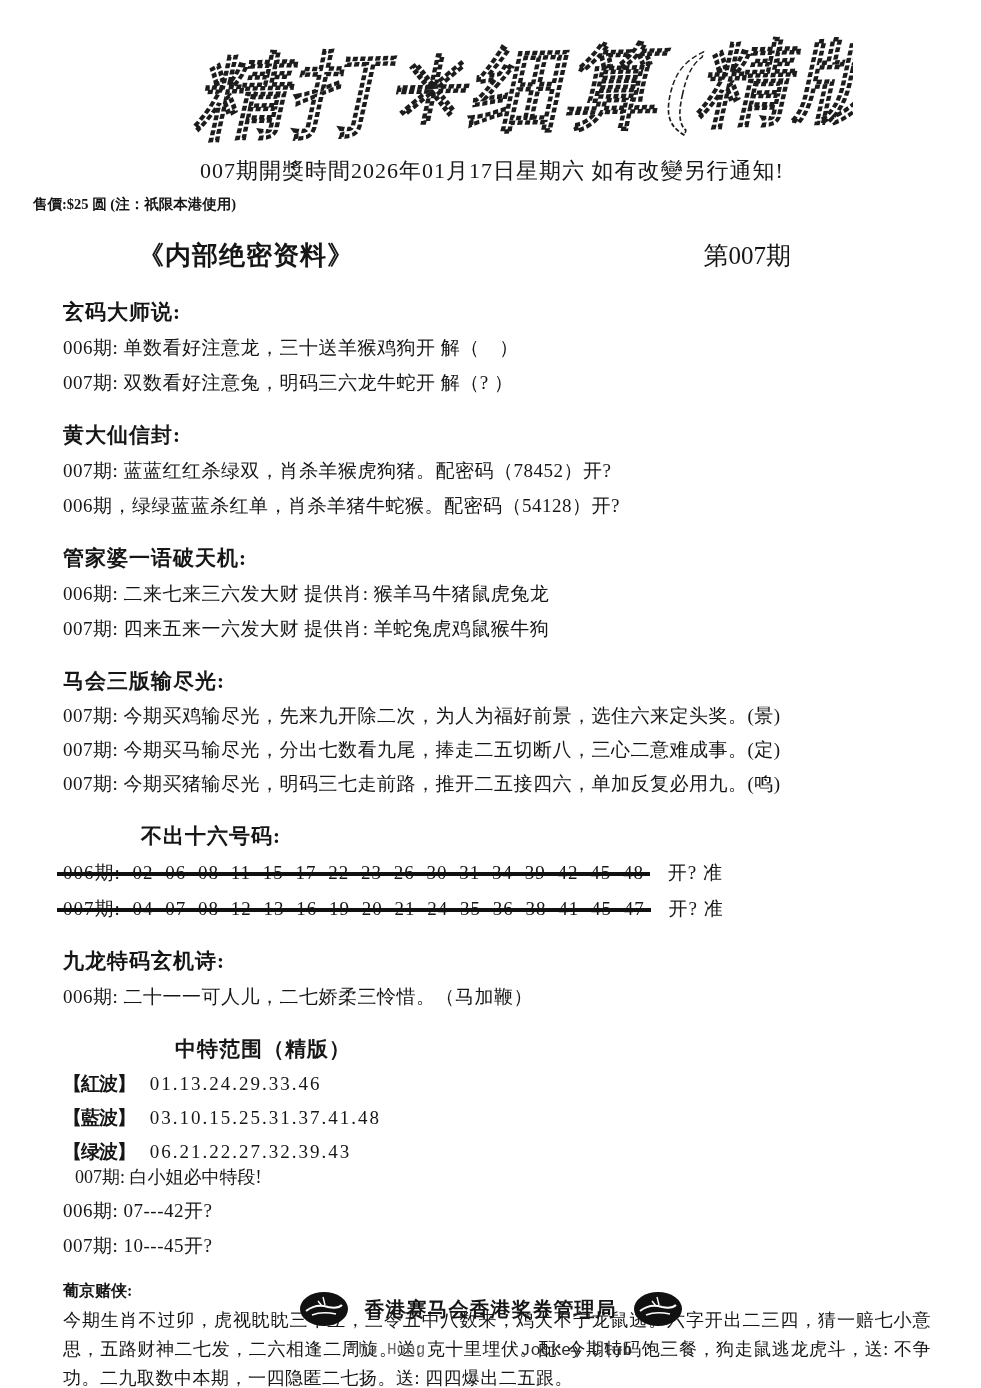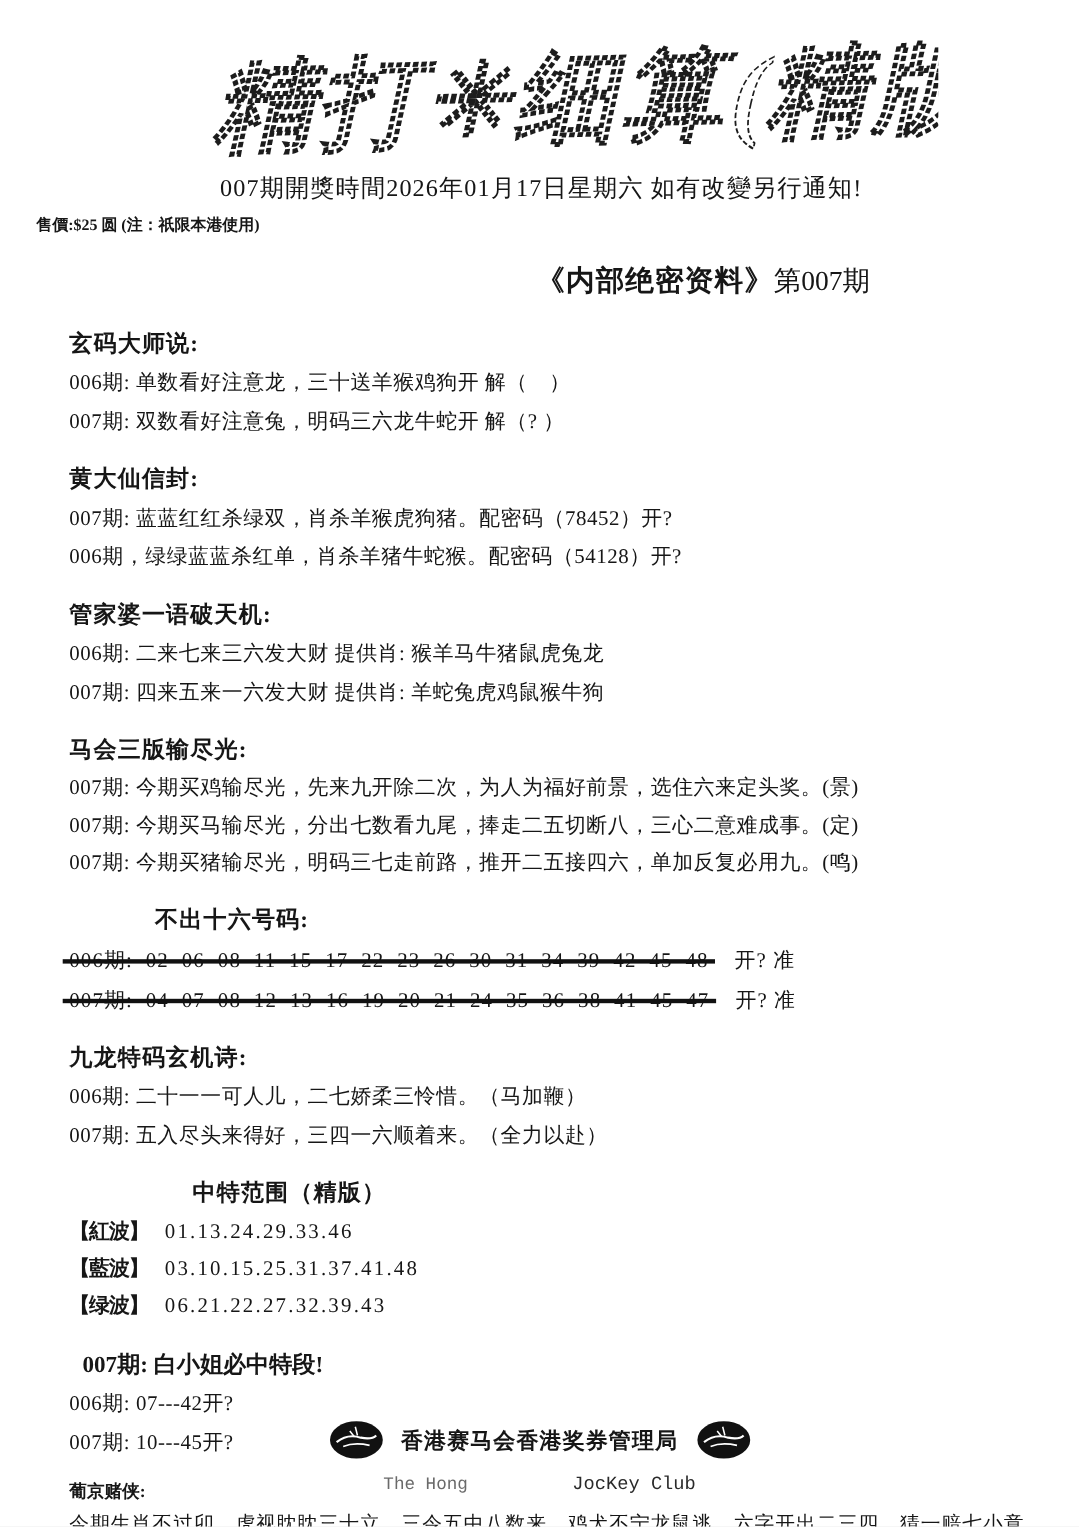--- a/index.html
+++ b/index.html
@@ -29,21 +29,21 @@
     font-size:22px;font-weight:normal;letter-spacing:1px;
     margin-left:-20px;
   }
   .price{
     margin-top:9px;text-align:left;
     font-size:14.5px;font-weight:bold;
     margin-left:-30px;
   }
 
   .doc-row{
-    display:flex;justify-content:flex-end;align-items:baseline;
+    display:flex;justify-content:space-between;align-items:baseline;
     margin:24px 150px 0 75px;
   }
   .doc-label{font-size:26px;font-weight:bold;letter-spacing:1px;}
   .issue-label{font-size:25px;}
 
   .sec-heading{
     font-size:21px;font-weight:bold;letter-spacing:1px;
     margin-top:25px;
   }
   .line{font-size:19px;margin-top:9px;letter-spacing:.5px;}
@@ -60,21 +60,21 @@
     content:"";position:absolute;left:-6px;right:-6px;top:48%;
     height:3.4px;background:#111;
   }
   .num-suffix{margin-left:18px;}
 
   
   .wave-row{font-size:19px;margin-top:8px;}
   .wave-label{font-weight:bold;letter-spacing:-1px;}
   .wave-nums{margin-left:10px;letter-spacing:2px;}
 
-  .bai-heading{font-size:21px;font-weight:bold;margin-top:26px;}
+  .bai-heading{font-size:18px;font-weight:normal;}
   .pujing-heading{font-size:16px;font-weight:bold;margin-top:22px;}
   .pujing-body{
     font-size:18px;line-height:1.62;letter-spacing:.5px;
     margin-top:4px;padding-right:10px;text-align:justify;
   }
 
   
   .footer{position:absolute;left:0;bottom:28px;width:100%;}
   .logo-row{
     display:flex;justify-content:center;align-items:center;gap:15px;
@@ -143,21 +143,20 @@
       </div>
       <div class="num-row">
         <span class="struck">007期: 04 07 08 12 13 16 19 20 21 24 35 36 38 41 45 47</span>
         <span class="num-suffix">开? 准</span>
       </div>
     </div>
 
     <div>
       <div class="sec-heading">九龙特码玄机诗:</div>
       <div class="line">006期: 二十一一可人儿，二七娇柔三怜惜。（马加鞭）</div>
-      <div class="line">007期: 五入尽头来得好，三四一六顺着来。（全力以赴）</div>
     </div>
 
     <div>
       <div class="sec-heading indent2">中特范围（精版）</div>
       <div class="wave-row">
         <span class="wave-label">【紅波】</span>
         <span class="wave-nums">01.13.24.29.33.46</span>
       </div>
       <div class="wave-row">
         <span class="wave-label">【藍波】</span>

